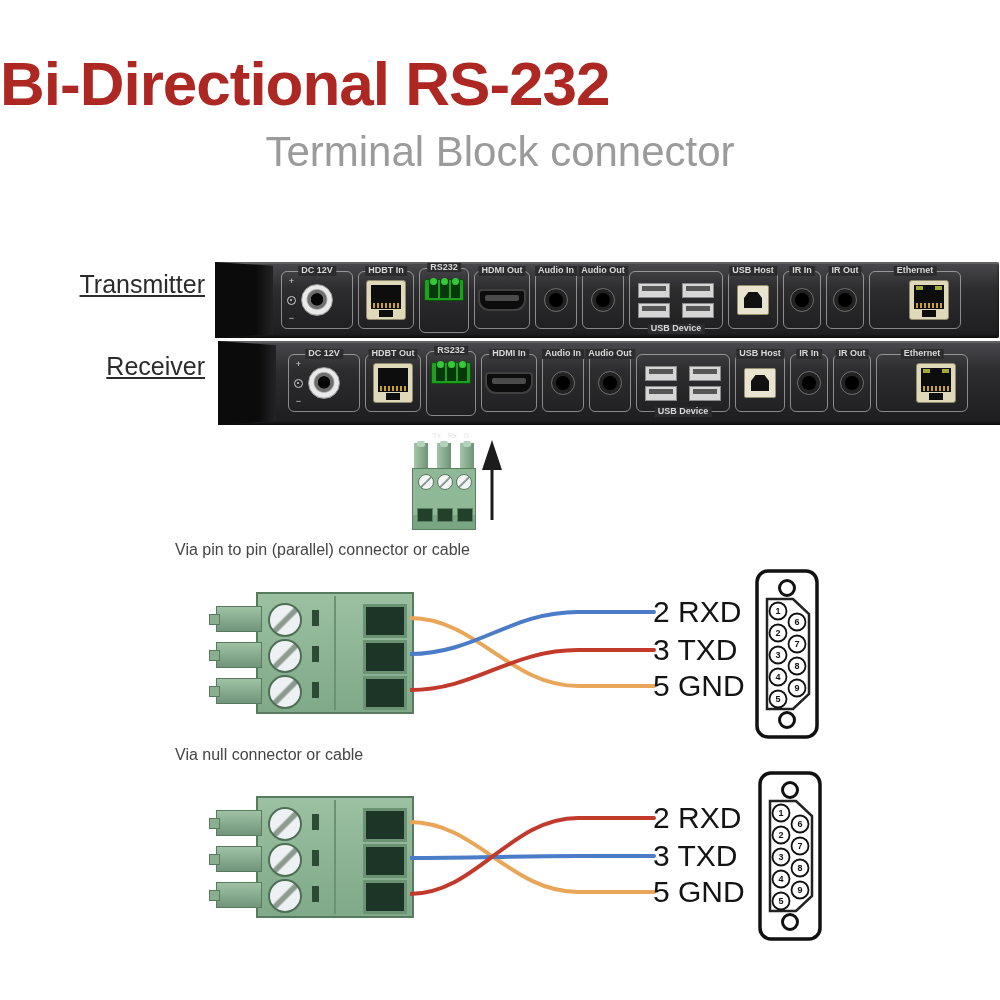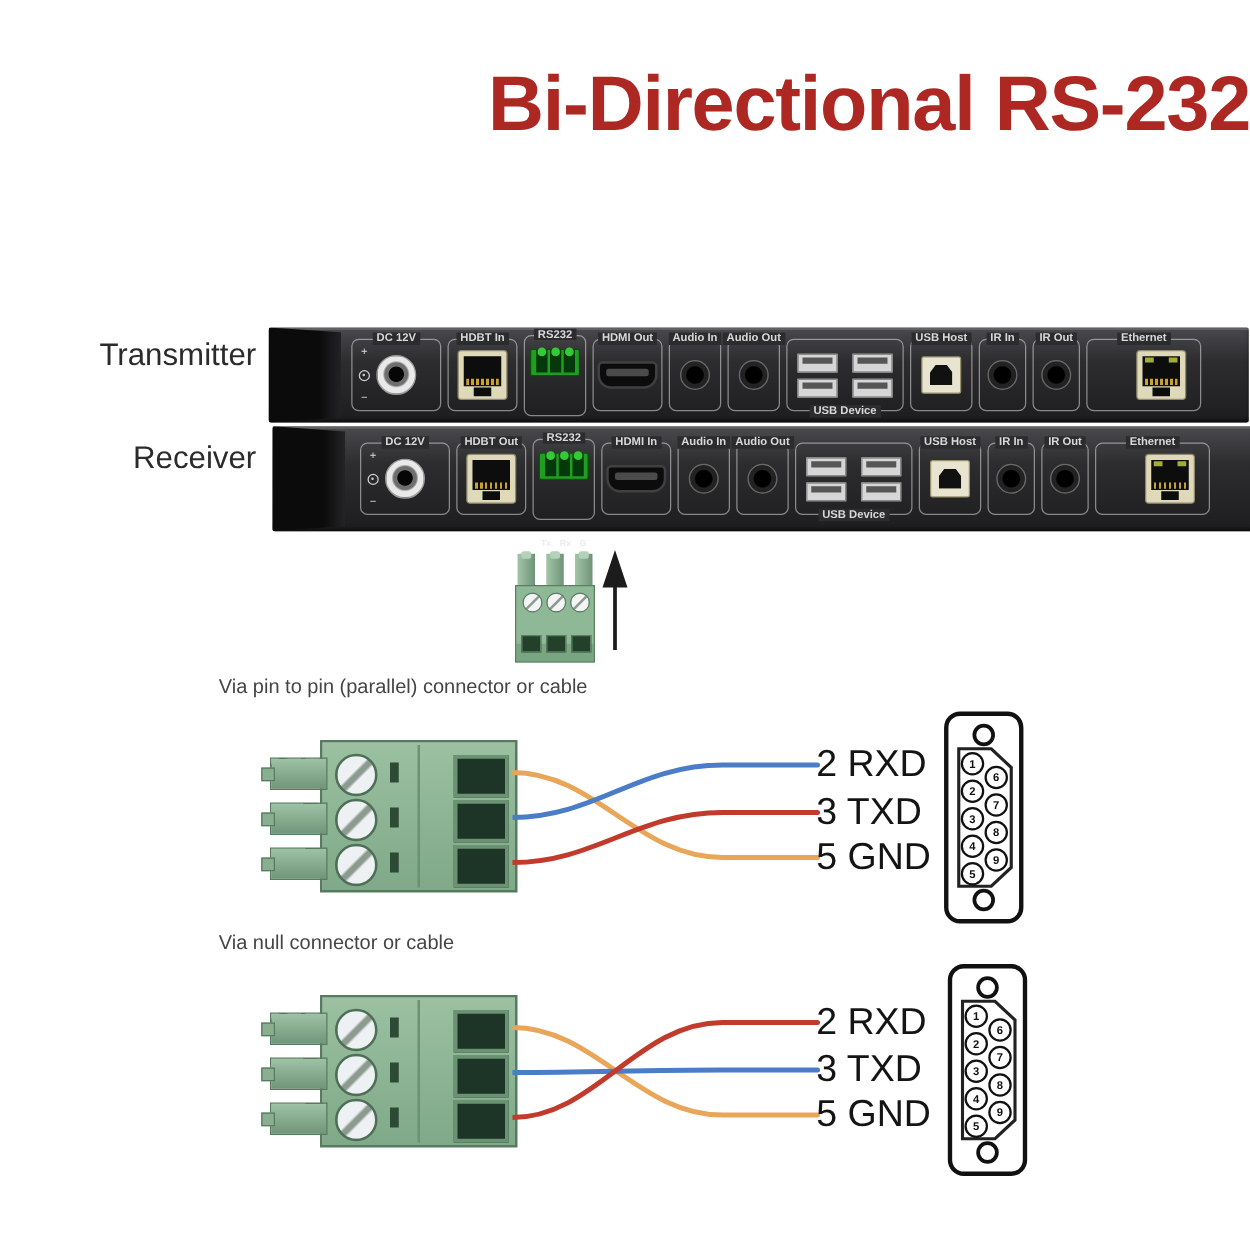--- a/index.html
+++ b/index.html
@@ -1,26 +1,26 @@
 <!DOCTYPE html>
 <html><head>
 <meta charset="utf-8">
 <style>
   html,body{margin:0;padding:0;background:#fff;}
   .page{position:relative;width:1000px;height:1000px;background:#fff;overflow:hidden;
         font-family:"Liberation Sans",sans-serif;}
 
   
-  .title{position:absolute;top:48px;left:0;width:1000px;text-align:right;
+  .title{position:absolute;top:48px;left:0;width:1000px;text-align:left;
          font-size:62px;font-weight:bold;color:#ae2823;letter-spacing:-1px;margin:0;}
   .subtitle{position:absolute;top:128px;left:0;width:1000px;text-align:center;
             font-size:42px;font-weight:normal;color:#9b9b9b;margin:0;}
 
   
-  .device-label{position:absolute;width:150px;text-align:right;font-size:25px;color:#2b2b2b;}
+  .device-label{position:absolute;width:150px;text-align:right;font-size:25px;color:#2b2b2b;text-decoration:underline;}
   #label-0{left:55px;top:270px;}
   #label-1{left:55px;top:352px;}
   .panel{position:absolute;display:flex;align-items:center;gap:5px;border-radius:2px;
          background:linear-gradient(180deg,#4a4a4e 0%,#2d2d30 35%,#1d1d1f 100%);
          box-shadow:inset 0 2px 0 rgba(255,255,255,.14), inset 0 -2px 3px rgba(0,0,0,.6);}
   .panel::before{content:'';position:absolute;left:0;top:0;bottom:0;width:58px;
          background:linear-gradient(90deg,#0b0b0b 0 70%,#232326 100%);
          clip-path:polygon(0 0,100% 5%,100% 95%,0 100%);}
   #panel-0{left:215px;top:262px;width:718px;height:76px;padding-left:66px;}
   #panel-1{left:218px;top:341px;width:720px;height:84px;padding-left:70px;}
@@ -98,20 +98,21 @@
   .sideblock .socket{position:absolute;right:7px;width:38px;height:28px;background:#1d3526;border:3px solid #6b9273;}
 
   .wires-svg,.db9-svg,.arrow-svg{position:absolute;}
 </style>
 </head>
 <body>
 
 <div class="page">
 
   <h1 class="title">Bi-Directional RS-232</h1>
+  <h2 class="subtitle">Terminal Block connector</h2>
 
   <span class="device-label" id="label-0">Transmitter</span>
   <div class="panel" id="panel-0">
       <div class="pgroup dc">
         <span class="plabel">DC 12V</span>
         <div class="dc-marks">
           <span>+</span>
           <span class="polarity-dot"></span>
           <span>−</span>
         </div>

